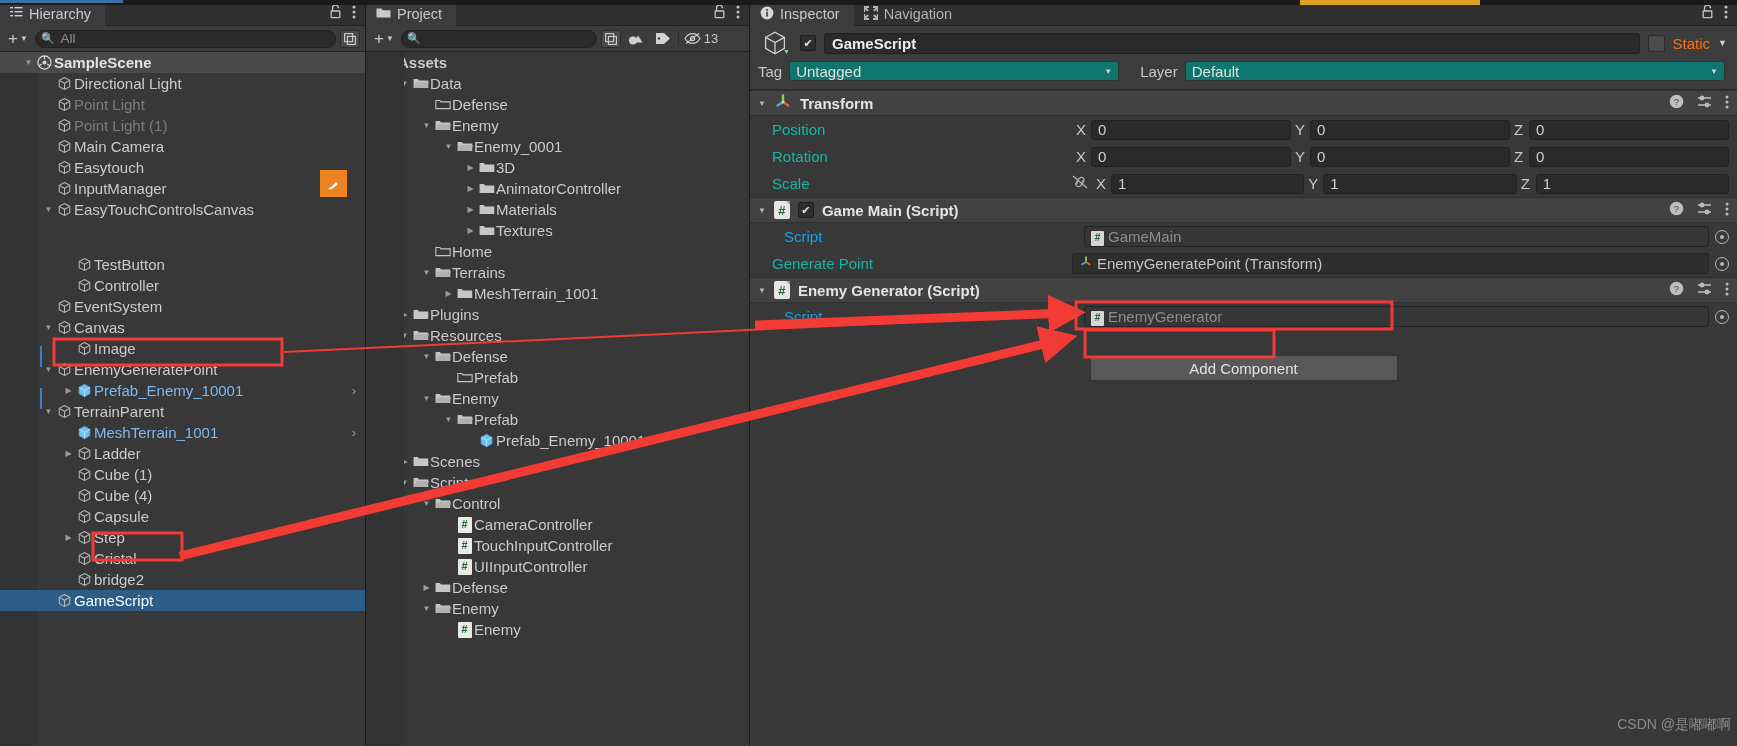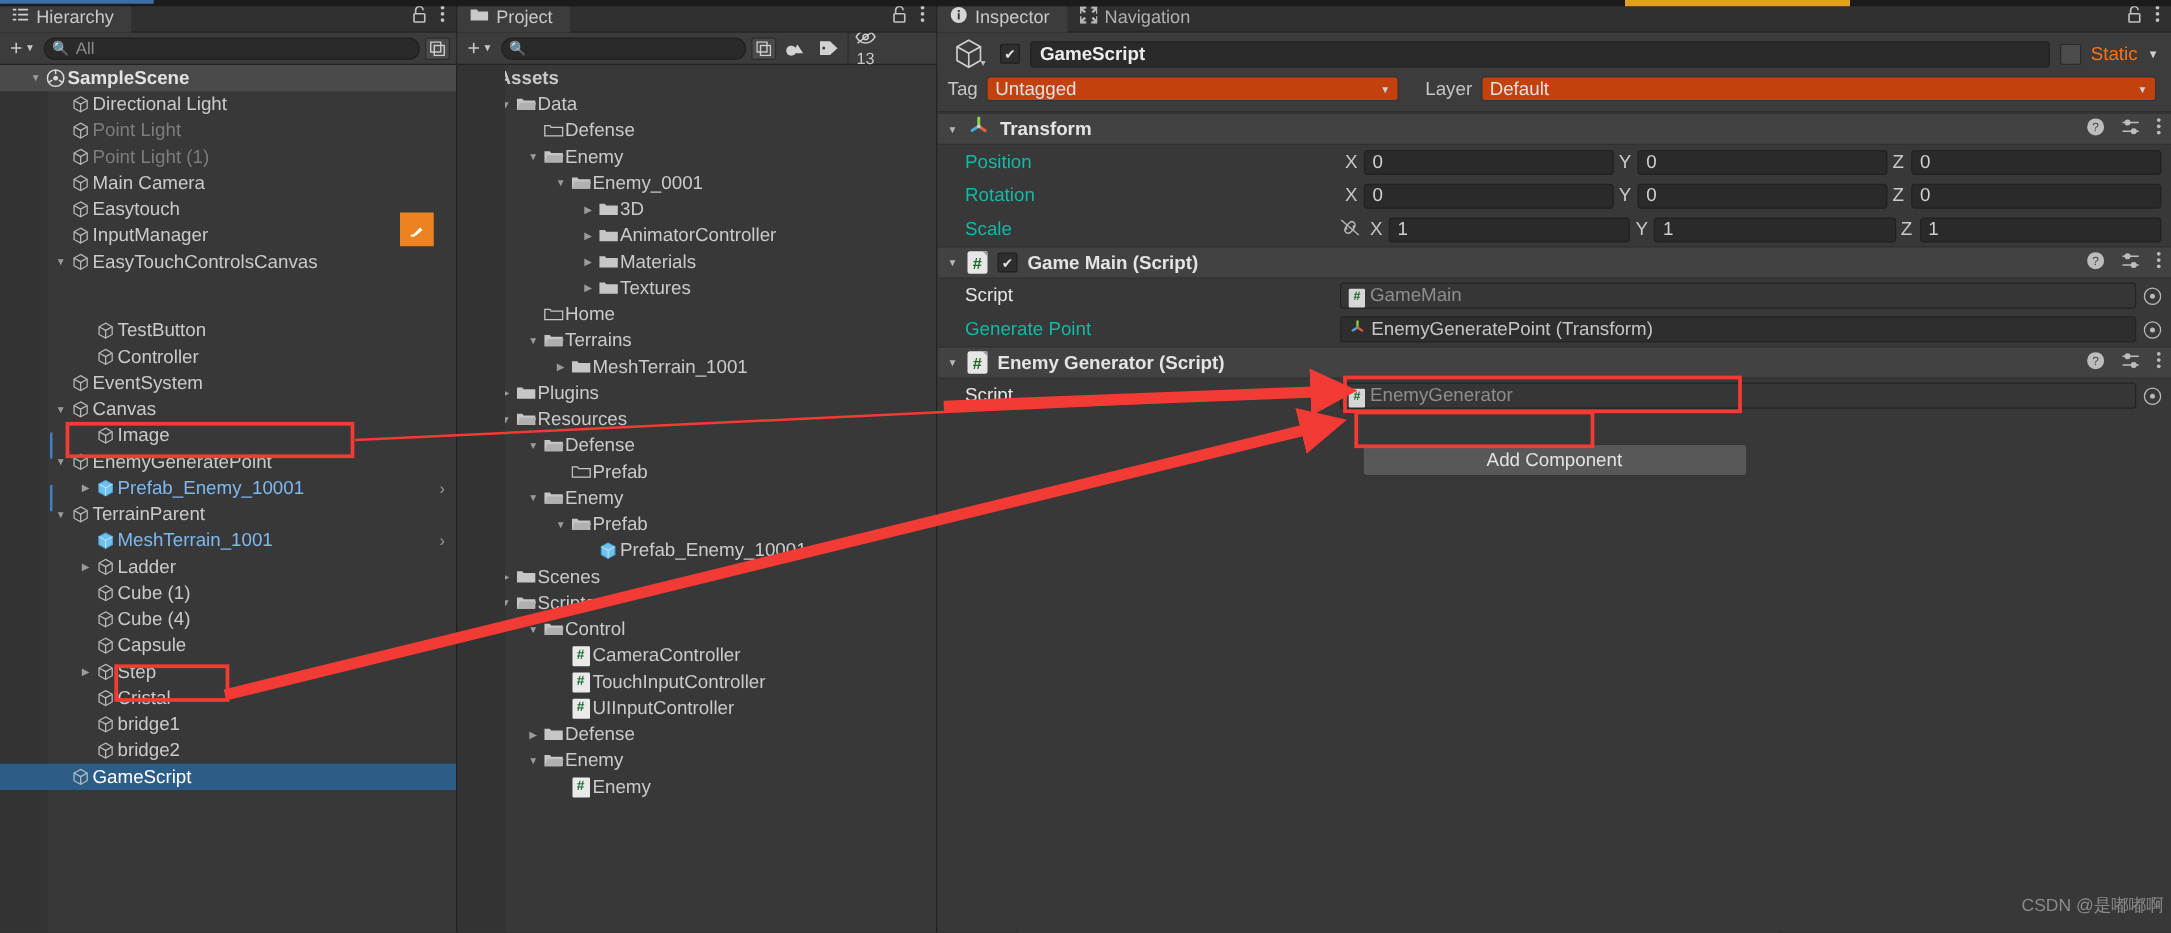--- a/index.html
+++ b/index.html
@@ -54,51 +54,51 @@
   .arrow.empty { visibility: hidden; }
   .gobj { width: 19px; flex: 0 0 19px; display: flex; align-items: center; justify-content: center; }
   .chevmore { margin-left: auto; padding-right: 9px; color: #9c9c9c; font-size: 13px; }
   .leftbar { position: absolute; left: 0; top: 0; bottom: 0; width: 38px; background: #333333; }
   .bluebar { position: absolute; width: 2px; left: 40px; background: #3d7fc1; }
 
   
   #project { width: 384px; border-right: 1px solid #1b1b1b; }
   .frow { height: 21px; display: flex; align-items: center; font-size: 15px; color: #cacaca; white-space: nowrap; }
   .folder { width: 19px; flex: 0 0 19px; display:flex; align-items:center; justify-content:center;}
-  .badge-eye { display:flex; align-items:center; gap:3px; font-size: 13px; color:#c8c8c8; padding: 0 5px; border-left:1px solid #2c2c2c;flex-direction:column;}
+  .badge-eye { display:flex; align-items:center; gap:3px; font-size: 13px; color:#c8c8c8; padding: 0 5px; border-left:1px solid #2c2c2c;}
 
   
   #inspector { flex: 1; background: #383838; }
   .insp-body { flex: 1; overflow: hidden; position: relative; background: #383838; }
   .insp-head { padding: 6px 8px 7px 8px; background: #3c3c3c; border-bottom: 1px solid #2a2a2a; }
   .ih-r1 { display: flex; align-items: center; gap: 8px; height: 22px; }
   .cubeicon { width: 34px; flex: 0 0 34px; display:flex; align-items:center; justify-content:center; position: relative;}
   .cubeicon .tri { position: absolute; right: 2px; bottom: 1px; font-size: 7px; color: #b9b9b9; }
   .chk { width: 16px; height: 16px; background: #2e2e2e; border: 1px solid #1f1f1f; border-radius: 2px; display:flex; align-items:center;justify-content:center; color:#d8d8d8; font-size:12px;}
   .chk.on::after { content: "✔"; font-size: 11px; color: #e2e2e2; }
   .namefield { flex: 1; height: 21px; background: #2a2a2a; border: 1px solid #212121; border-radius: 3px; color: #ececec; font-weight: bold; display:flex; align-items:center; padding: 0 7px; font-size: 15px;}
   .statbox { width: 17px; height: 17px; background: #4b4b4b; border: 1px solid #2b2b2b; border-radius: 2px; }
   .stat-label { font-size: 15px; color: #f97316; }
   .ih-r2 { display: flex; align-items: center; gap: 7px; height: 22px; margin-top: 6px; }
   .lbl { font-size: 15px; color: #c6c6c6; }
-  .dropdown { height: 20px; background: #c2410c; border: 1px solid #333; border-radius: 3px; display:flex; align-items:center; padding: 0 6px; color:#e0e0e0; font-size: 15px; position: relative;}
+  .dropdown { height: 20px; background: #0f766e; border: 1px solid #333; border-radius: 3px; display:flex; align-items:center; padding: 0 6px; color:#e0e0e0; font-size: 15px; position: relative;}
   .dropdown .dn { position: absolute; right: 6px; font-size: 8px; color: #d0d0d0; }
 
   .comp-header {
     height: 26px; background: #424242; display: flex; align-items: center; gap: 8px;
     padding: 0 8px; border-top: 1px solid #2e2e2e; border-bottom: 1px solid #303030;
   }
   .comp-header .title { font-weight: bold; font-size: 15px; color: #e4e4e4; }
   .ch-right { margin-left: auto; display: flex; align-items: center; gap: 13px; color:#bfbfbf; }
   .sharp { width: 16px; height: 18px; background: #e6e6e6; border-radius: 2px; display:flex;align-items:center;justify-content:center; color:#1c6b2a; font-weight:bold; font-size:13px; position:relative;}
   .sharp::after{content:"";position:absolute;top:0;right:0;border-width:0 4px 4px 0;border-style:solid;border-color:transparent #9c9c9c transparent transparent;}
 
   .prow { height: 27px; display: flex; align-items: center; padding: 0 8px 0 22px; }
   .prow .pname { width: 300px; font-size: 15px; color: #14b8a6; }
-  .prow .pname.dimmed { color: #e5e5e5; }
+  .prow .pname.dimmed { color: #0ea5e9; margin-left: 12px; }
   .vec { flex: 1; display: flex; align-items: center; gap: 0; }
   .axis { font-size: 15px; color: #c9c9c9; width: 19px; text-align: left; padding-left: 4px;}
   .numfield { height: 20px; background: #2a2a2a; border: 1px solid #212121; border-radius: 3px; color: #cfcfcf; display:flex; align-items:center; padding: 0 6px; font-size: 15px; }
   .vcell { display: flex; align-items: center; flex: 1; }
   .objfield {
     flex: 1; height: 21px; background: #2e2e2e; border: 1px solid #242424; border-radius: 3px;
     display: flex; align-items: center; gap: 4px; padding: 0 6px; font-size: 15px; color: #c5c5c5;
   }
   .objfield.readonly { color: #8d8d8d; background:#363636; }
   .objdot { width: 14px; height: 14px; border: 1.5px solid #b9b9b9; border-radius: 50%; position: relative; flex:0 0 14px; margin-left:6px;}
@@ -401,30 +401,20 @@
         </div>
         <div class="row" style="padding-left: 62px;">
           <span class="arrow empty"></span>
           <span class="gobj">
             <svg width="15" height="15" viewBox="0 0 16 16" fill="none" stroke="#b8b8b8" stroke-width="1.1">
               <path d="M8 1.6l5.6 3.1v6.6L8 14.4 2.4 11.3V4.7z"></path>
               <path d="M2.4 4.7L8 7.8l5.6-3.1M8 7.8v6.6"></path>
             </svg>
           </span>
           <span>Cristal</span>
-        </div>
-        <div class="row" style="padding-left: 62px;">
-          <span class="arrow empty"></span>
-          <span class="gobj">
-            <svg width="15" height="15" viewBox="0 0 16 16" fill="none" stroke="#b8b8b8" stroke-width="1.1">
-              <path d="M8 1.6l5.6 3.1v6.6L8 14.4 2.4 11.3V4.7z"></path>
-              <path d="M2.4 4.7L8 7.8l5.6-3.1M8 7.8v6.6"></path>
-            </svg>
-          </span>
-          <span>bridge1</span>
         </div>
         <div class="row" style="padding-left: 62px;">
           <span class="arrow empty"></span>
           <span class="gobj">
             <svg width="15" height="15" viewBox="0 0 16 16" fill="none" stroke="#b8b8b8" stroke-width="1.1">
               <path d="M8 1.6l5.6 3.1v6.6L8 14.4 2.4 11.3V4.7z"></path>
               <path d="M2.4 4.7L8 7.8l5.6-3.1M8 7.8v6.6"></path>
             </svg>
           </span>
           <span>bridge2</span>

